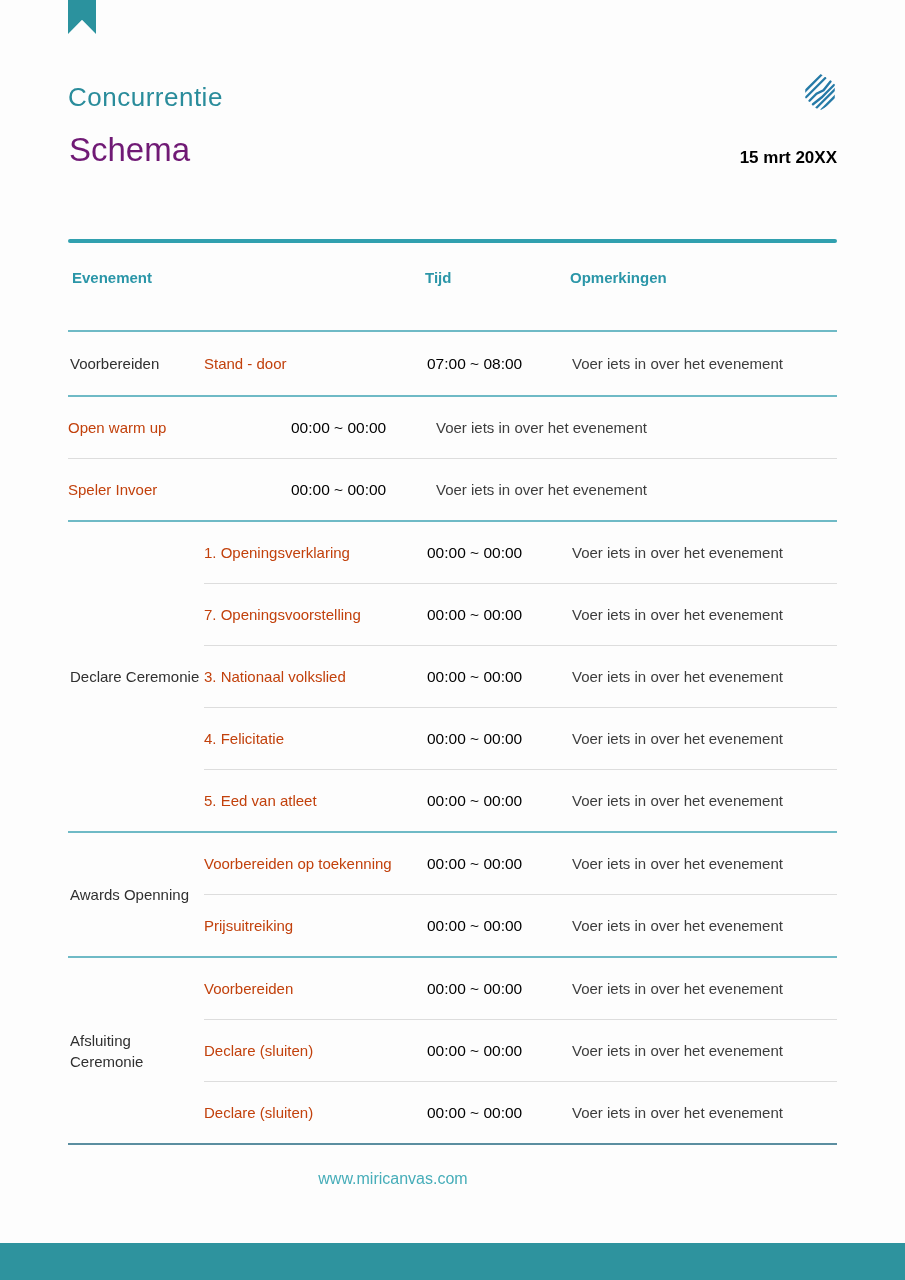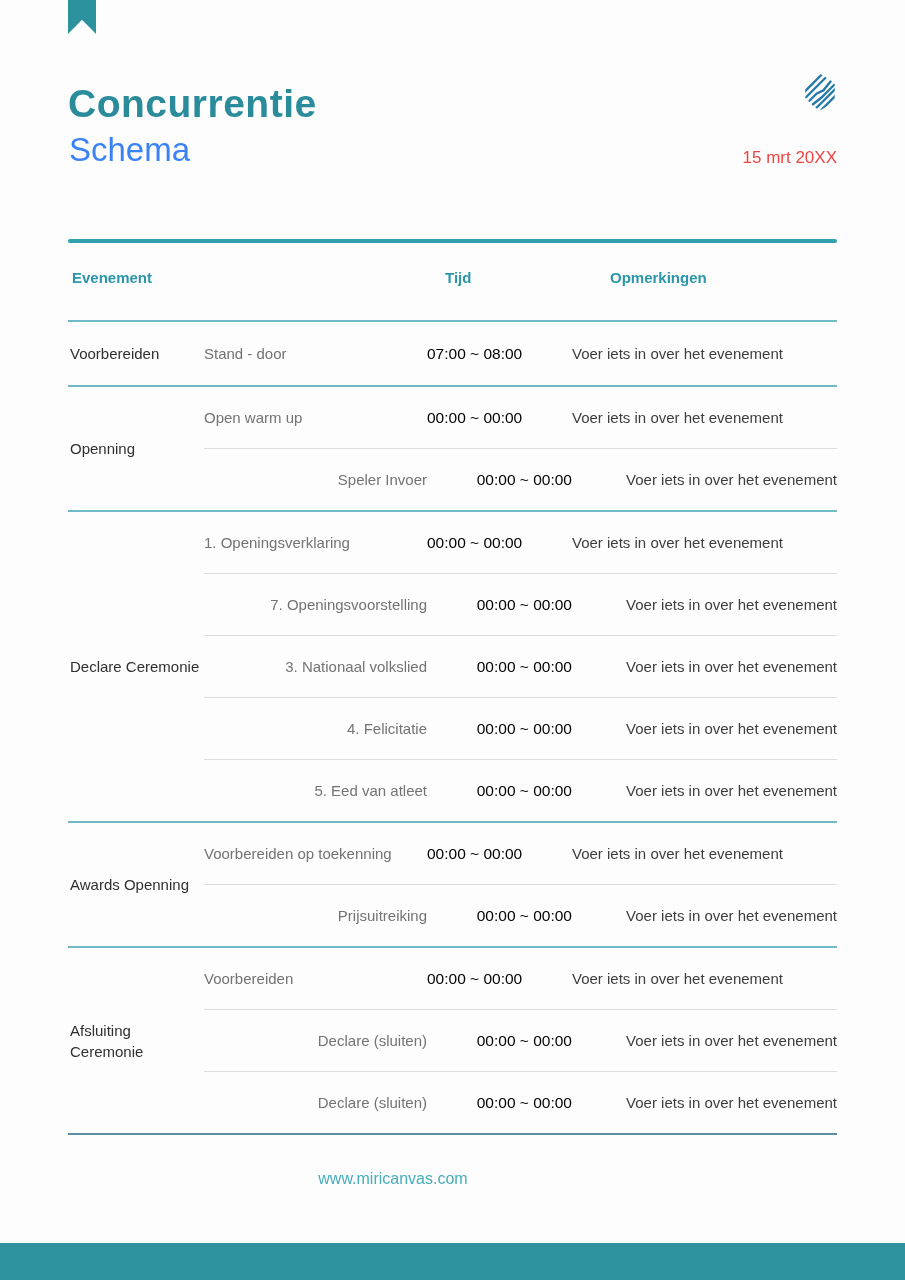--- a/index.html
+++ b/index.html
@@ -17,67 +17,66 @@
   
   .ribbon {
     position: absolute; left: 68px; top: 0;
     width: 28px; height: 34px;
     background: #2b929e;
     clip-path: polygon(0 0, 100% 0, 100% 100%, 50% 58%, 0 100%);
   }
   
   .title1 {
     position: absolute; left: 68px; top: 82px;
-    font-size: 39px; font-weight: 700; letter-spacing: 0.5px;
+    font-size: 26px; font-weight: 400; letter-spacing: 0.5px;
     color: #2a8c9b;
   }
   .title2 {
     position: absolute; left: 69px; top: 131px;
     font-size: 33px; font-weight: 400;
-    color: #3b82f6;
+    color: #701a75;
   }
   
   .logo { position: absolute; left: 799px; top: 71px; }
   
   .date {
     position: absolute; right: 68px; top: 148px;
-    font-size: 17px; font-weight: 400; color: #ef4444;
+    font-size: 17px; font-weight: 700; color: #000000;
   }
   
   .table {
     position: absolute; left: 68px; top: 239px; width: 769px;
   }
   .top-rule { height: 4px; background: #31a0af; border-radius: 2px; }
   .head {
     display: grid; grid-template-columns: 357px 145px 1fr;
-    height: 69px; align-items: center; padding-bottom: 8px;
+    height: 69px; align-items: center; padding-bottom: 18px;
     border-bottom: 2px solid #6fbac6;
-    gap: 20px;
   }
   .head .h { font-size: 15px; font-weight: 700; color: #2b96a8; }
   .head .h:first-child { padding-left: 4px; }
   .group {
     display: flex;
     border-bottom: 2px solid #6fbac6;
   }
   .group:last-of-type { border-bottom: 2px solid #5b8ea0; }
   .gname {
     width: 134px; flex: 0 0 134px;
     display: flex; align-items: center;
     padding-left: 2px;
     font-size: 15px; color: #303030; line-height: 1.4;
   }
   .grows { flex: 1; }
   .row {
     display: grid; grid-template-columns: 223px 145px 1fr;
     height: 61px; align-items: center;
   }
   .row.tall { height: 63px; }
-  .grows .row + .row { border-top: 1px solid #dddddd; text-align: right; }
-  .cell.event { font-size: 15px; color: #737373; }
+  .grows .row + .row { border-top: 1px solid #dddddd; }
+  .cell.event { font-size: 15px; color: #c2410c; }
   .cell.time  { font-size: 15.5px; color: #000000; }
   .cell.note  { font-size: 15px; color: #3d3d3d; }
   
   .footer {
     position: absolute; left: 0; top: 1170px; width: 786px;
     text-align: center; font-size: 16px; color: #46adb9;
   }
   .bottom-bar {
     position: absolute; left: 0; bottom: 0;
     width: 905px; height: 37px; background: #2e939e;
@@ -131,21 +130,20 @@
       <div class="grows">
         <div class="row tall">
           <div class="cell event">Stand - door</div>
           <div class="cell time">07:00 ~ 08:00</div>
           <div class="cell note">Voer iets in over het evenement</div>
         </div>
       </div>
     </div>
 
     <div class="group">
-      <div class="gname">Openning</div>
       <div class="grows">
         <div class="row">
           <div class="cell event">Open warm up</div>
           <div class="cell time">00:00 ~ 00:00</div>
           <div class="cell note">Voer iets in over het evenement</div>
         </div>
         <div class="row">
           <div class="cell event">Speler Invoer</div>
           <div class="cell time">00:00 ~ 00:00</div>
           <div class="cell note">Voer iets in over het evenement</div>

